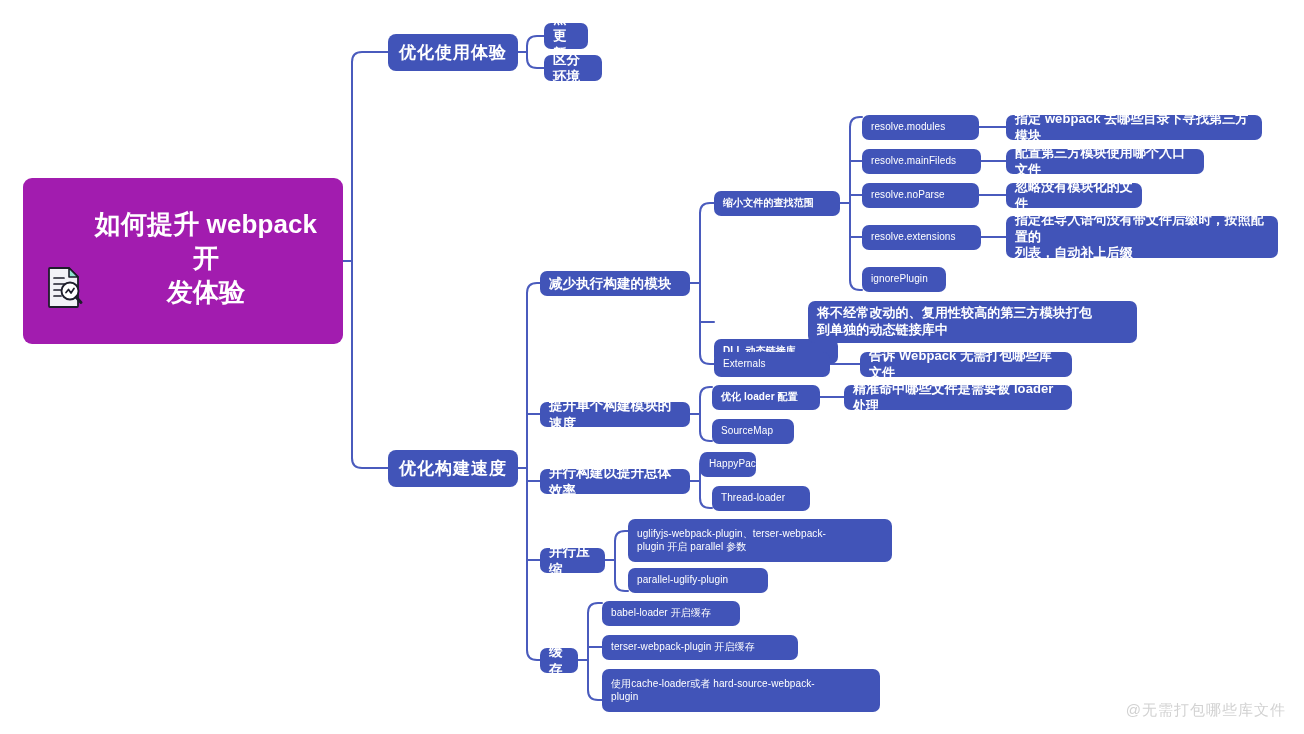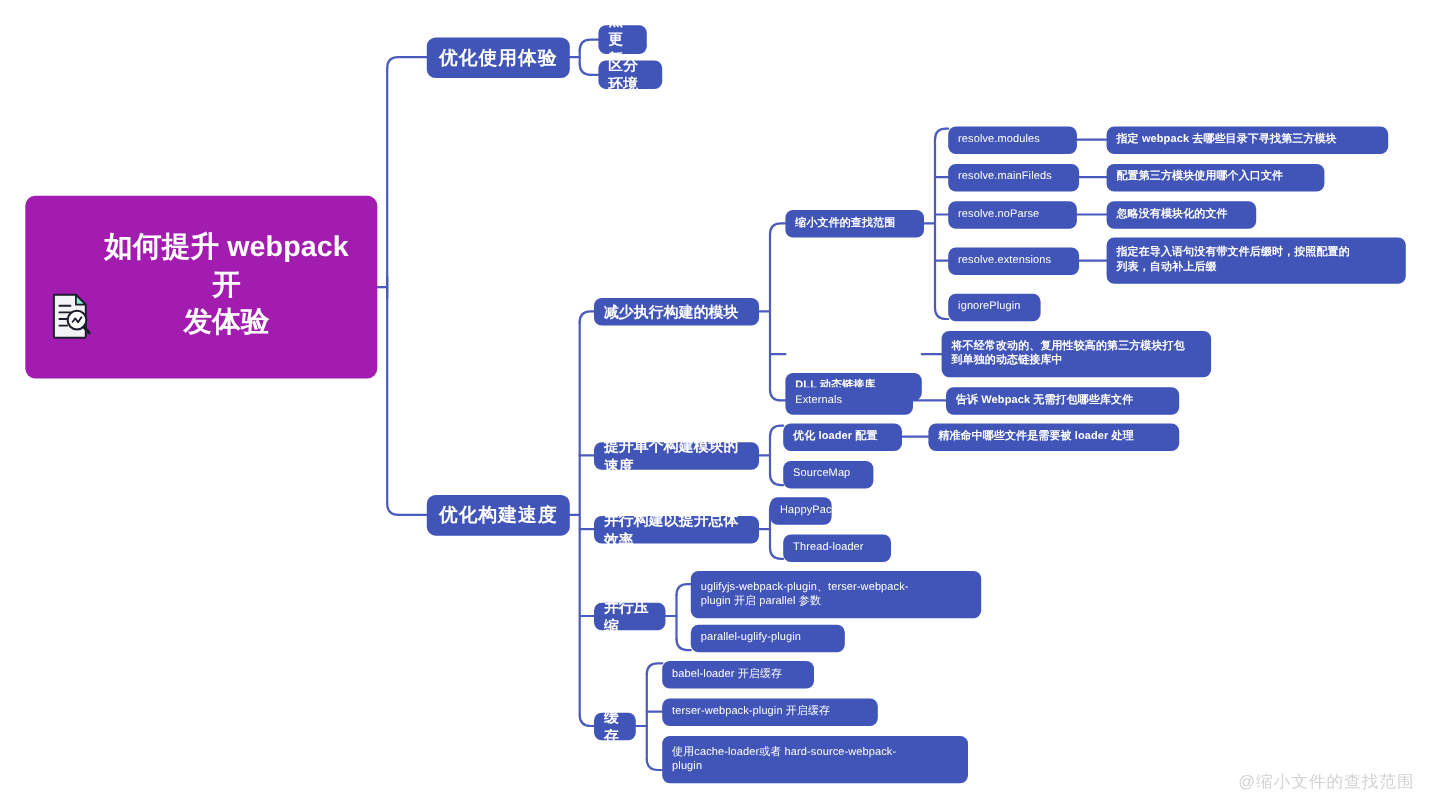--- a/index.html
+++ b/index.html
@@ -76,21 +76,21 @@
     font-weight: 700;
   }
   .node.lvl3 {
     font-size: 10px;
     font-weight: 400;
   }
   .node.lvl3.cjk {
     font-weight: 700;
   }
   .node.desc {
-    font-size: 10px;
+    font-size: 13px;
     font-weight: 700;
     align-items: center;
   }
   .node.multiline {
     align-items: center;
     padding-top: 4px;
     padding-bottom: 4px;
   }
   .watermark {
     position: absolute;
@@ -260,21 +260,21 @@
     <span>配置第三方模块使用哪个入口文件</span>
   </div>
   <div class="node desc" style="left:1006px; top:183px; width:136px; height:25px;">
     <span>忽略没有模块化的文件</span>
   </div>
   <div class="node desc multiline" style="left:1006px; top:216px; width:272px; height:42px;">
     <span>指定在导入语句没有带文件后缀时，按照配置的
 列表，自动补上后缀</span>
   </div>
 
-  <div class="node desc multiline" style="left:856px; top:301px; width:245px; height:42px;">
+  <div class="node desc multiline" style="left:808px; top:301px; width:329px; height:42px;">
     <span>将不经常改动的、复用性较高的第三方模块打包
 到单独的动态链接库中</span>
   </div>
   <div class="node desc" style="left:860px; top:352px; width:212px; height:25px;">
     <span>告诉 Webpack 无需打包哪些库文件</span>
   </div>
 
   <div class="node lvl3 cjk" style="left:712px; top:385px; width:108px; height:25px;">
     <span>优化 loader 配置</span>
   </div>
@@ -304,15 +304,15 @@
     <span>babel-loader 开启缓存</span>
   </div>
   <div class="node lvl3" style="left:602px; top:635px; width:196px; height:25px;">
     <span>terser-webpack-plugin 开启缓存</span>
   </div>
   <div class="node lvl3 multiline" style="left:602px; top:669px; width:278px; height:43px;">
     <span>使用cache-loader或者 hard-source-webpack-
 plugin</span>
   </div>
 
-  <div class="watermark">@缩小文件的查找范围</div>
+  <div class="watermark">@无需打包哪些库文件</div>
 
 </div>
 
 </body></html>

